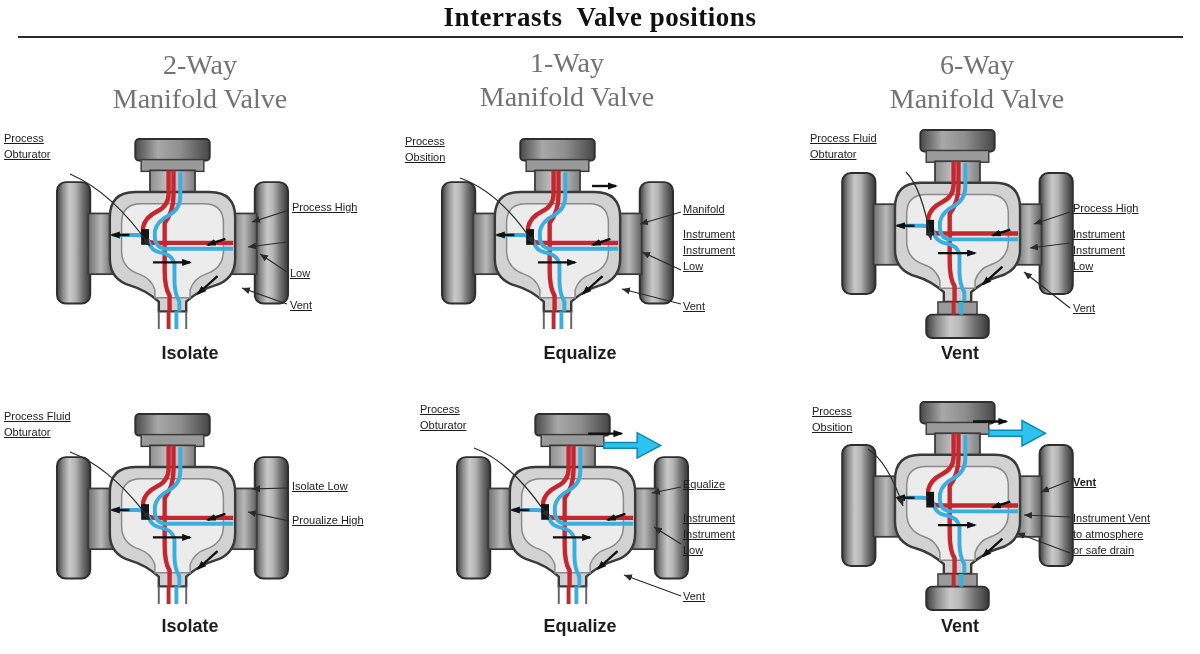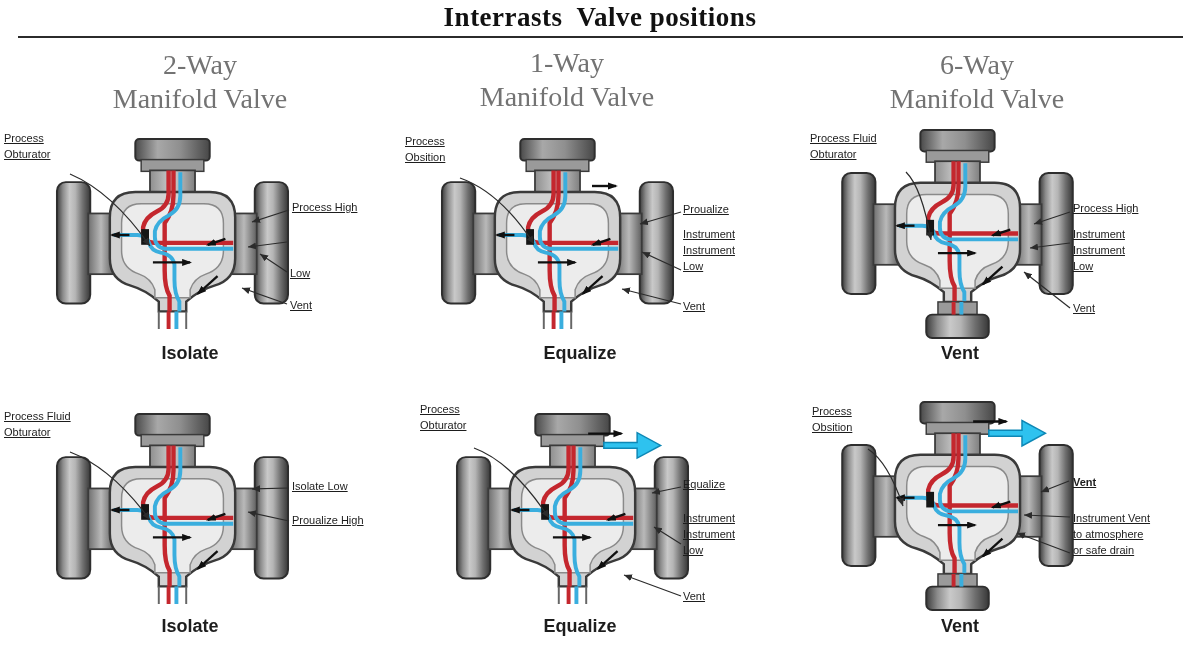--- a/index.html
+++ b/index.html
@@ -124,21 +124,21 @@
     <div class="state" style="left:15px;top:228px;width:350px">Isolate</div>
   </div>
 
   <div class="panel" style="left:395px;top:115px">
     <svg class="valve" style="left:45px;top:22px" width="235" height="196" viewBox="0 0 240 200">
       <use href="#valve-base"></use>
         <use href="#pipe-ext"></use>
     </svg>
     <div class="lbl" style="left:10px;top:18px">Process
 Obsition</div>
-    <div class="lbl" style="left:288px;top:86px">Proualize</div>
+    <div class="lbl" style="left:288px;top:86px">Manifold</div>
     <div class="lbl" style="left:288px;top:111px">Instrument
 Instrument
 Low</div>
     <div class="lbl" style="left:288px;top:183px">Vent</div>
     <div class="state" style="left:65px;top:228px;width:240px">Equalize</div>
   </div>
 
   <div class="panel" style="left:800px;top:115px">
     <svg class="valve" style="left:40px;top:13px" width="235" height="213" viewBox="0 0 240 218">
       <use href="#valve-base"></use>

